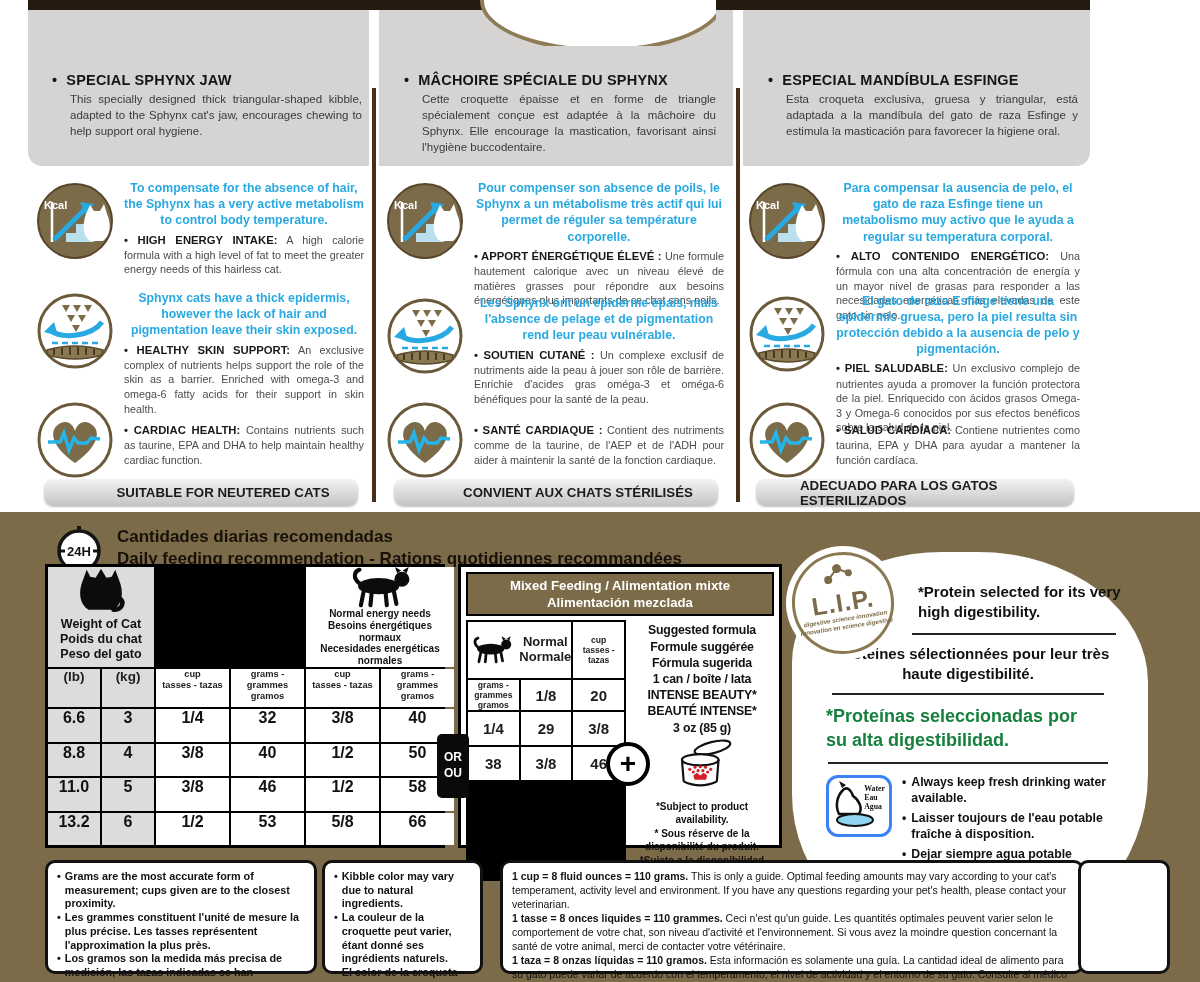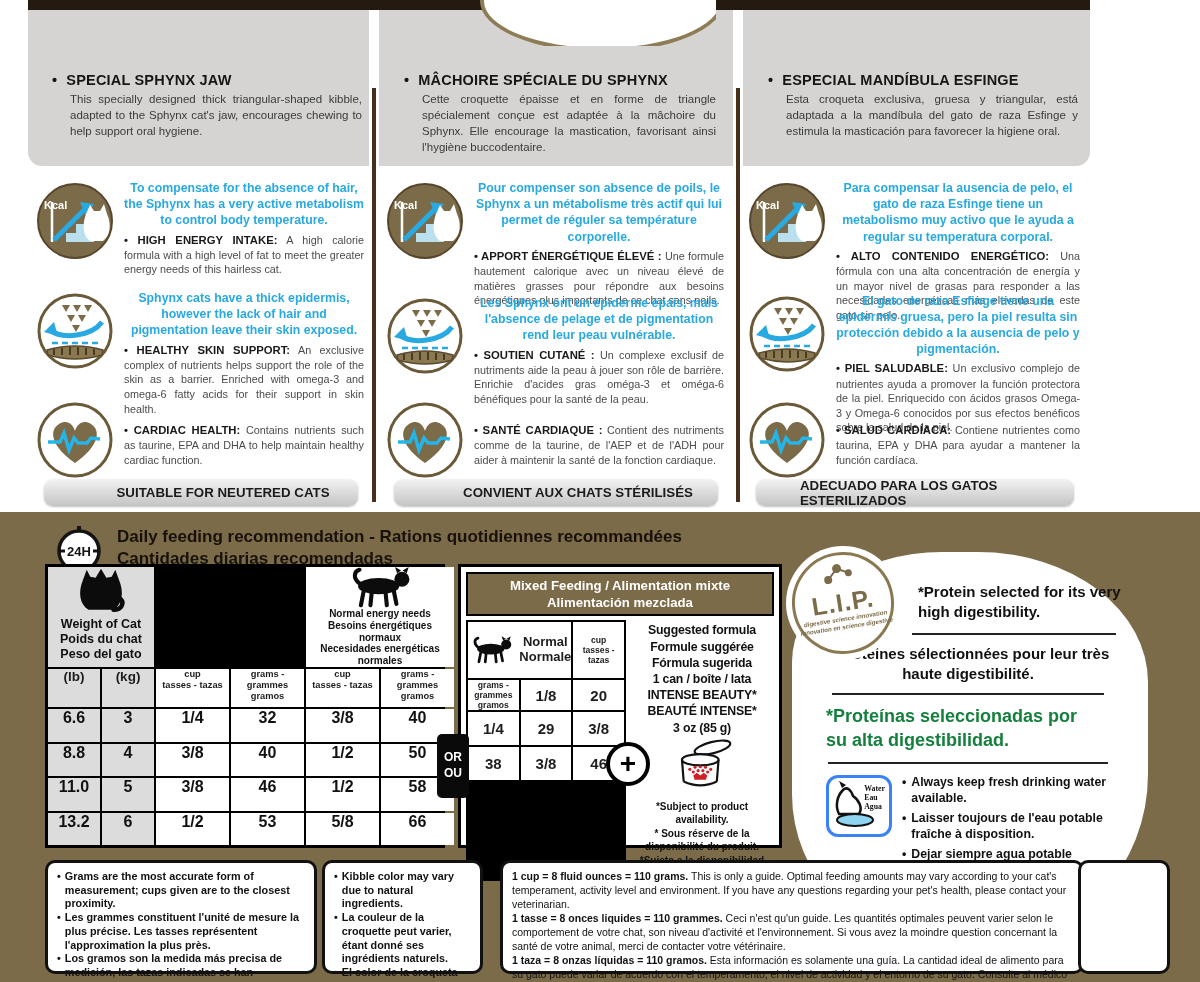--- a/index.html
+++ b/index.html
@@ -271,22 +271,22 @@
   <div class="brown">
 
     <div class="feed-head">
       <svg width="48" height="48" viewBox="0 0 48 48">
         <circle cx="24" cy="25" r="20" fill="#fff" stroke="#141414" stroke-width="3.5"></circle>
         <path d="M24 0 V6" stroke="#141414" stroke-width="4"></path>
         <path d="M5 25 H10 M38 25 H43" stroke="#141414" stroke-width="3"></path>
         <text x="24" y="30" text-anchor="middle" font-size="13" font-weight="bold" fill="#141414">24H</text>
       </svg>
       <div class="feed-title">
+        <div>Cantidades diarias recomendadas</div>
         <div>Daily feeding recommendation - Rations quotidiennes recommandées</div>
-        <div>Cantidades diarias recomendadas</div>
       </div>
     </div>
 
     <div class="mtable">
       <div class="gray" style="grid-column:1/3">
         <svg width="54" height="50" viewBox="0 0 60 56">
           <path d="M30 2 L36 12 L42 11 L46 3 L50 14 C56 28 54 42 44 48 L16 48 C6 42 4 28 10 14 L14 3 L18 11 L24 12 Z" fill="#0c0c0c"></path>
           <path d="M44 48 C54 48 56 40 52 36" stroke="#0c0c0c" stroke-width="5" fill="none" stroke-linecap="round"></path>
         </svg>
         <div class="hcell w pre">Weight of Cat

